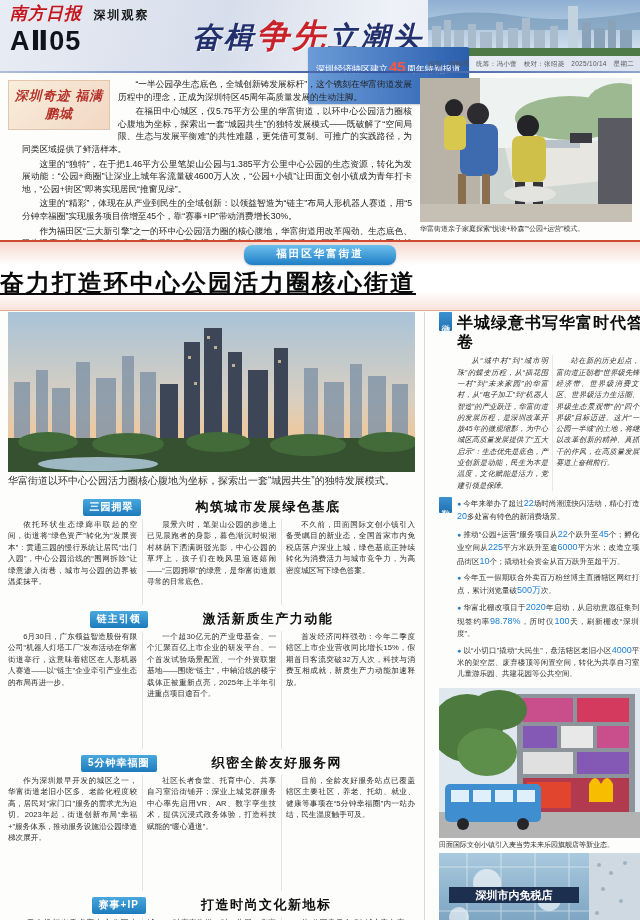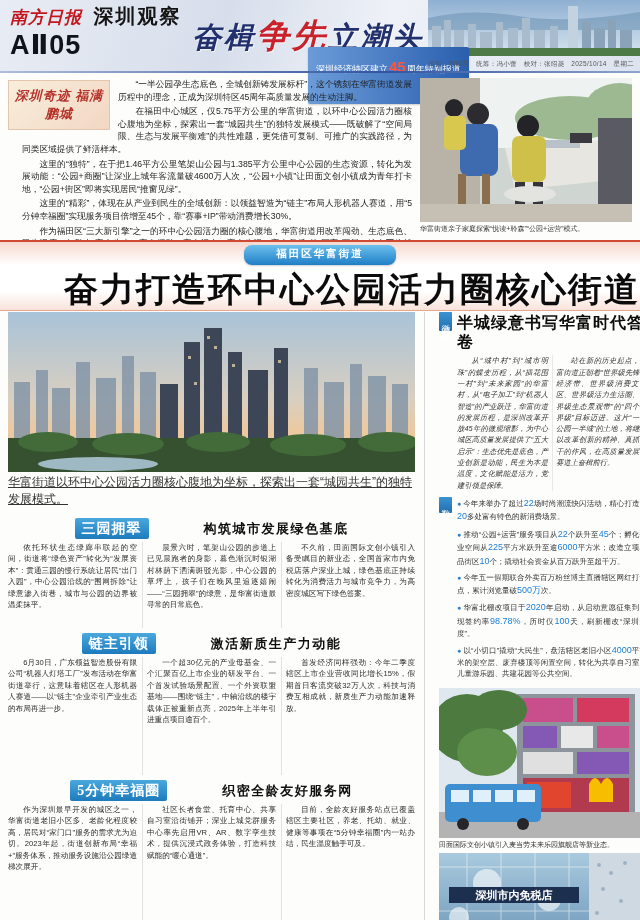--- a/index.html
+++ b/index.html
@@ -3,21 +3,21 @@
 <meta charset="utf-8">
 <style>
   html,body{margin:0;padding:0;background:#9a9a9a;}
   #page{position:relative;width:640px;height:920px;background:#fdfdfc;overflow:hidden;
         font-family:"Liberation Sans","DejaVu Sans",sans-serif;color:#222;}
   
   .masthead{position:absolute;top:0;left:0;right:0;height:72px;
     background:linear-gradient(105deg,#e8ecf4 0%,#d7deeb 35%,#eef1f7 60%,#dde3ef 100%);}
   .mast-left{position:absolute;left:10px;top:5px;line-height:1.1;}
   .paper-name{color:#c5161d;font-weight:900;font-size:17px;font-style:italic;letter-spacing:1px;}
-  .edition{color:#141414;font-weight:900;font-size:20px;margin-left:7px;letter-spacing:2px;}
+  .edition{color:#141414;font-weight:900;font-size:12px;margin-left:7px;letter-spacing:2px;}
   .page-no{font-size:27px;font-weight:700;color:#10131c;margin-top:3px;letter-spacing:1px;}
   .slogan{position:absolute;left:192px;top:14px;font-size:29px;font-weight:900;font-style:italic;
     color:#22306e;letter-spacing:3px;text-shadow:1px 1px 0 #ffffffaa;white-space:nowrap;}
   .slogan .red{color:#c9222b;font-size:33px;}
   .sub-banner{position:absolute;left:308px;top:47px;height:33px;padding:12px 8px;border-radius:2px;
     background:linear-gradient(90deg,#6b9bd8,#2a5fae);color:#fff;font-size:9px;line-height:16px;
     text-align:center;white-space:nowrap;box-shadow:0 1px 2px #0003;}
   .sub-banner .num{color:#ff5540;font-size:15px;font-weight:900;padding:0 1px;}
   .mast-photo{position:absolute;right:0;top:0;width:212px;height:56px;overflow:hidden;}
   .credits{position:absolute;right:6px;top:60px;font-size:6.5px;color:#555;letter-spacing:.3px;}
@@ -33,28 +33,28 @@
   .byline{text-align:right;font-size:8.3px;color:#3a3a3a;margin-top:3px;}
   .intro-photo{position:absolute;top:78px;right:8px;width:212px;}
   .photo-caption{font-size:7px;color:#333;line-height:1.35;margin-top:2px;}
   
   .head-banner{position:absolute;top:240px;left:0;right:0;height:68px;
     background:linear-gradient(180deg,#f7d8ce 0%,#ffffff 34%,#ffffff 72%,#f9e3da 100%);
     border-top:2px solid #cf4a33;border-bottom:1px solid #e3a894;}
   .pill{margin:3px auto 2px;width:152px;height:20px;border-radius:8px;
     background:linear-gradient(180deg,#6cc0ee,#1f7ec5);color:#fff;font-size:10.5px;font-weight:700;
     text-align:center;line-height:16px;letter-spacing:2px;box-shadow:0 1px 2px #0003;}
-  .headline{text-align:right;font-size:34px;font-weight:900;color:#0b0b0b;letter-spacing:2px;white-space:nowrap;}
+  .headline{text-align:left;font-size:24px;font-weight:900;color:#0b0b0b;letter-spacing:2px;white-space:nowrap;text-decoration:underline;}
   
   .main{position:absolute;top:312px;left:8px;right:8px;bottom:0;display:flex;gap:9px;}
   .left-col{width:407px;flex:none;}
-  .main-caption{font-size:12px;color:#333;margin:2px 0 10px;text-decoration:underline;}
+  .main-caption{font-size:10px;color:#333;margin:2px 0 10px;}
   .section-header{display:flex;align-items:center;justify-content:center;gap:7px;margin:5px 0 3px;}
-  .badge{background:linear-gradient(180deg,#49a8dd,#1d7bbd);color:#fff;font-size:14px;font-weight:700;
-    padding:1.5px 7px;border-radius:2px;letter-spacing:1px;white-space:nowrap;font-family:Liberation Serif, serif;}
+  .badge{background:linear-gradient(180deg,#49a8dd,#1d7bbd);color:#fff;font-size:10px;font-weight:700;
+    padding:1.5px 7px;border-radius:2px;letter-spacing:1px;white-space:nowrap;}
   .section-title{font-size:13px;font-weight:900;color:#101010;letter-spacing:1.5px;white-space:nowrap;margin-left:48px;}
   .section-body{column-count:3;column-gap:10px;column-rule:1px solid #e2e2e2;
     font-size:7.6px;line-height:1.5;text-align:justify;color:#2c2c2c;overflow:hidden;}
   .section-body p{margin:0 0 3px;text-indent:2em;}
   .h1b{height:86px;} .h2b{height:118px;} .h3b{height:116px;} .h4b{height:40px;}
   
   .right-col{width:208px;flex:none;border-left:1px solid #d8d8d8;padding-left:14px;}
   .side-row{display:flex;gap:5px;align-items:flex-start;}
   .side-tag{flex:none;width:13px;background:linear-gradient(180deg,#3c93d2,#1f6eae);color:#fff;
     writing-mode:vertical-rl;font-size:9px;letter-spacing:3px;text-align:center;padding:5px 0;border-radius:1px;}

